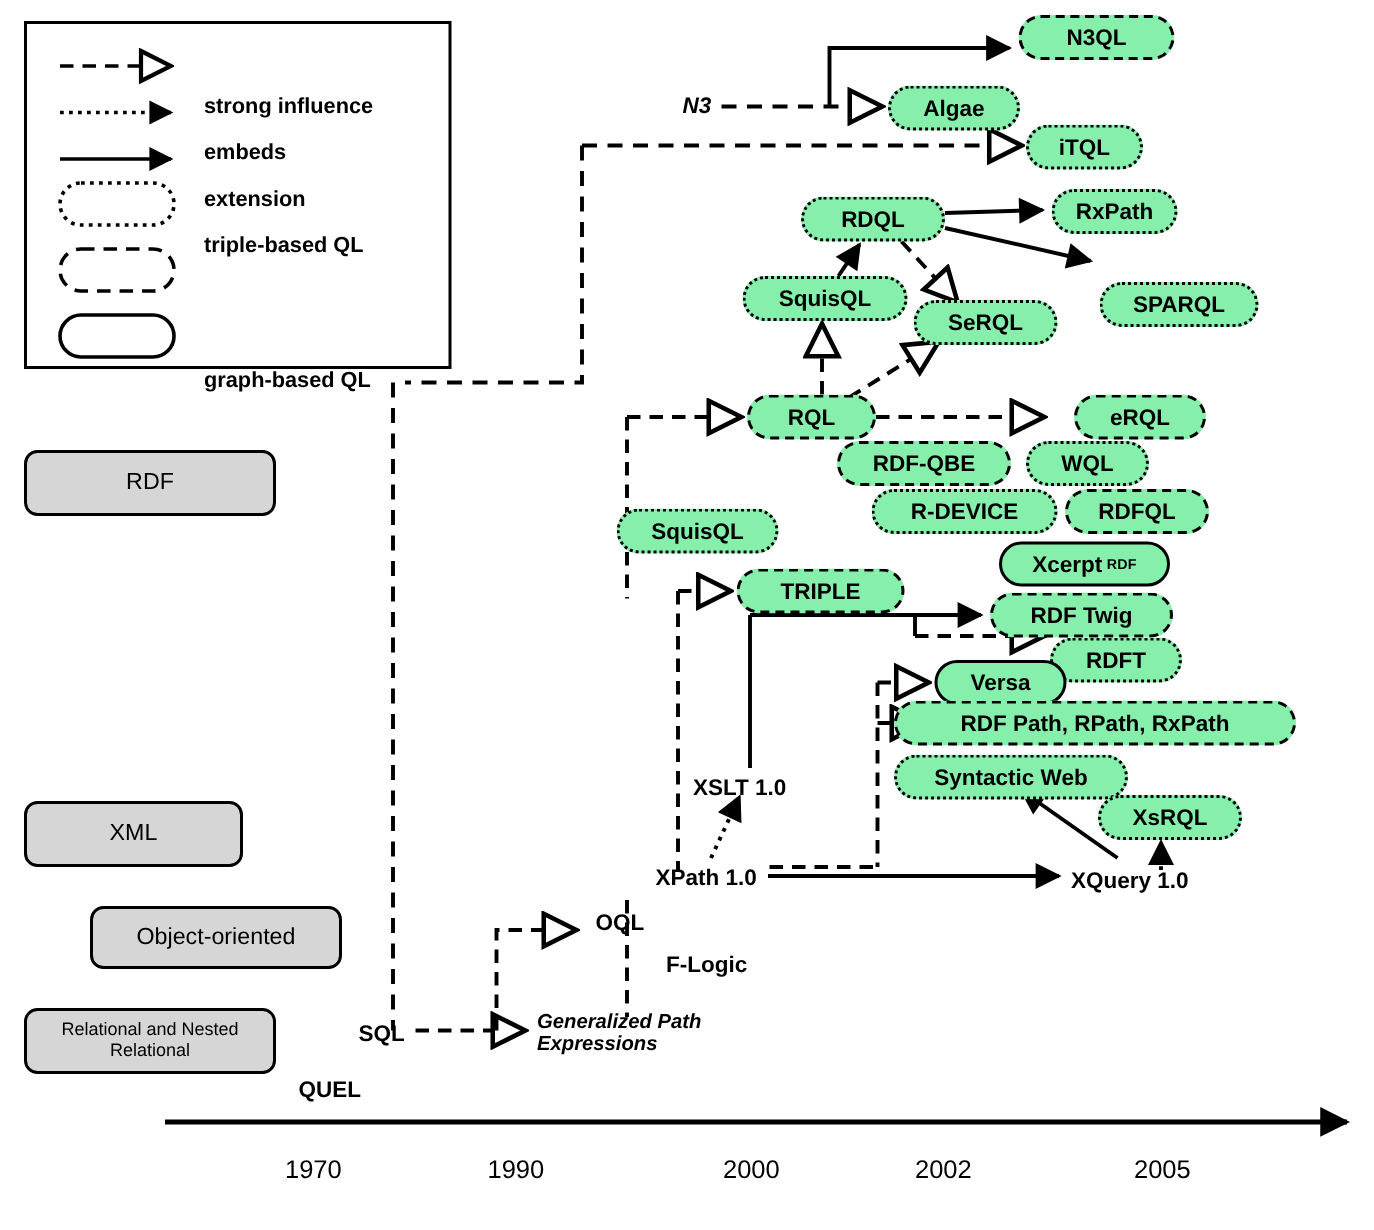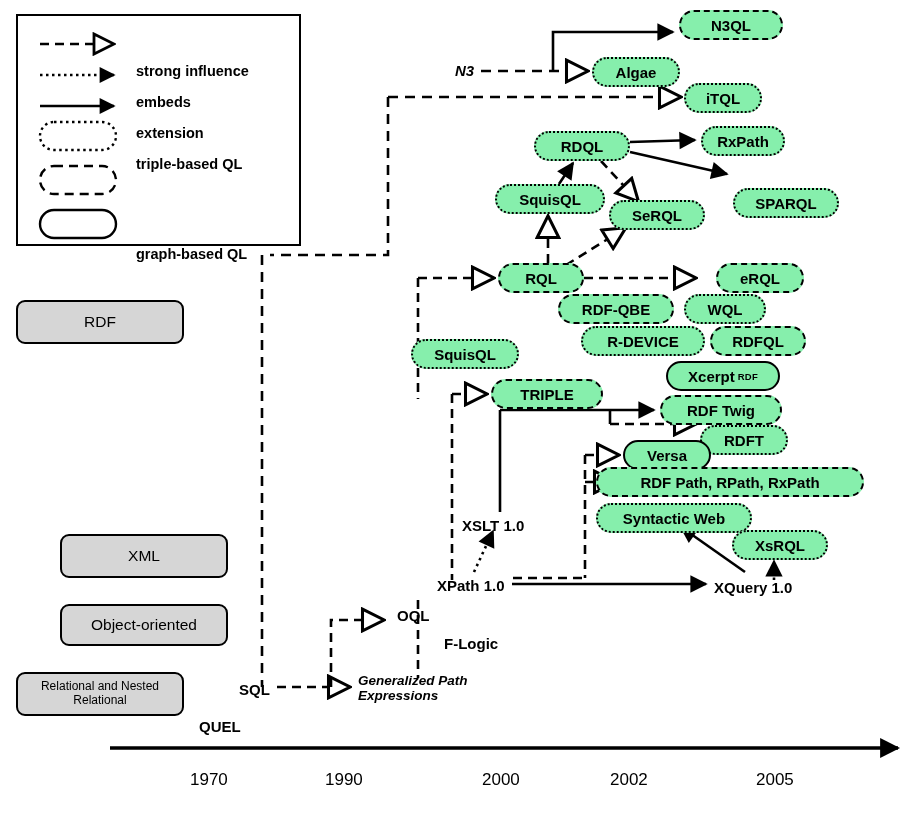--- a/index.html
+++ b/index.html
@@ -156,21 +156,21 @@
     </div>
     <div class="legend-row" style="left:108px;top:198px;">
       <span class="legend-label">graph-based QL</span>
     </div>
   </div>
 
   <div id="cat-layer">
       <div class="cat" style="left: 16px; top: 300px; width: 168px; height: 44px;">
         <span style="white-space: pre-line;">RDF</span>
       </div>
-      <div class="cat" style="left: 16px; top: 534px; width: 168px; height: 44px; margin-left: 44px;">
+      <div class="cat" style="left: 16px; top: 534px; width: 146px; height: 44px;">
         <span style="white-space: pre-line;">XML</span>
       </div>
       <div class="cat" style="left: 16px; top: 604px; width: 168px; height: 42px; margin-left: 44px;">
         <span style="white-space: pre-line;">Object-oriented</span>
       </div>
       <div class="cat small" style="left: 16px; top: 672px; width: 168px; height: 44px;">
         <span style="white-space: pre-line;">Relational and Nested
 Relational</span>
       </div>
     </div>

